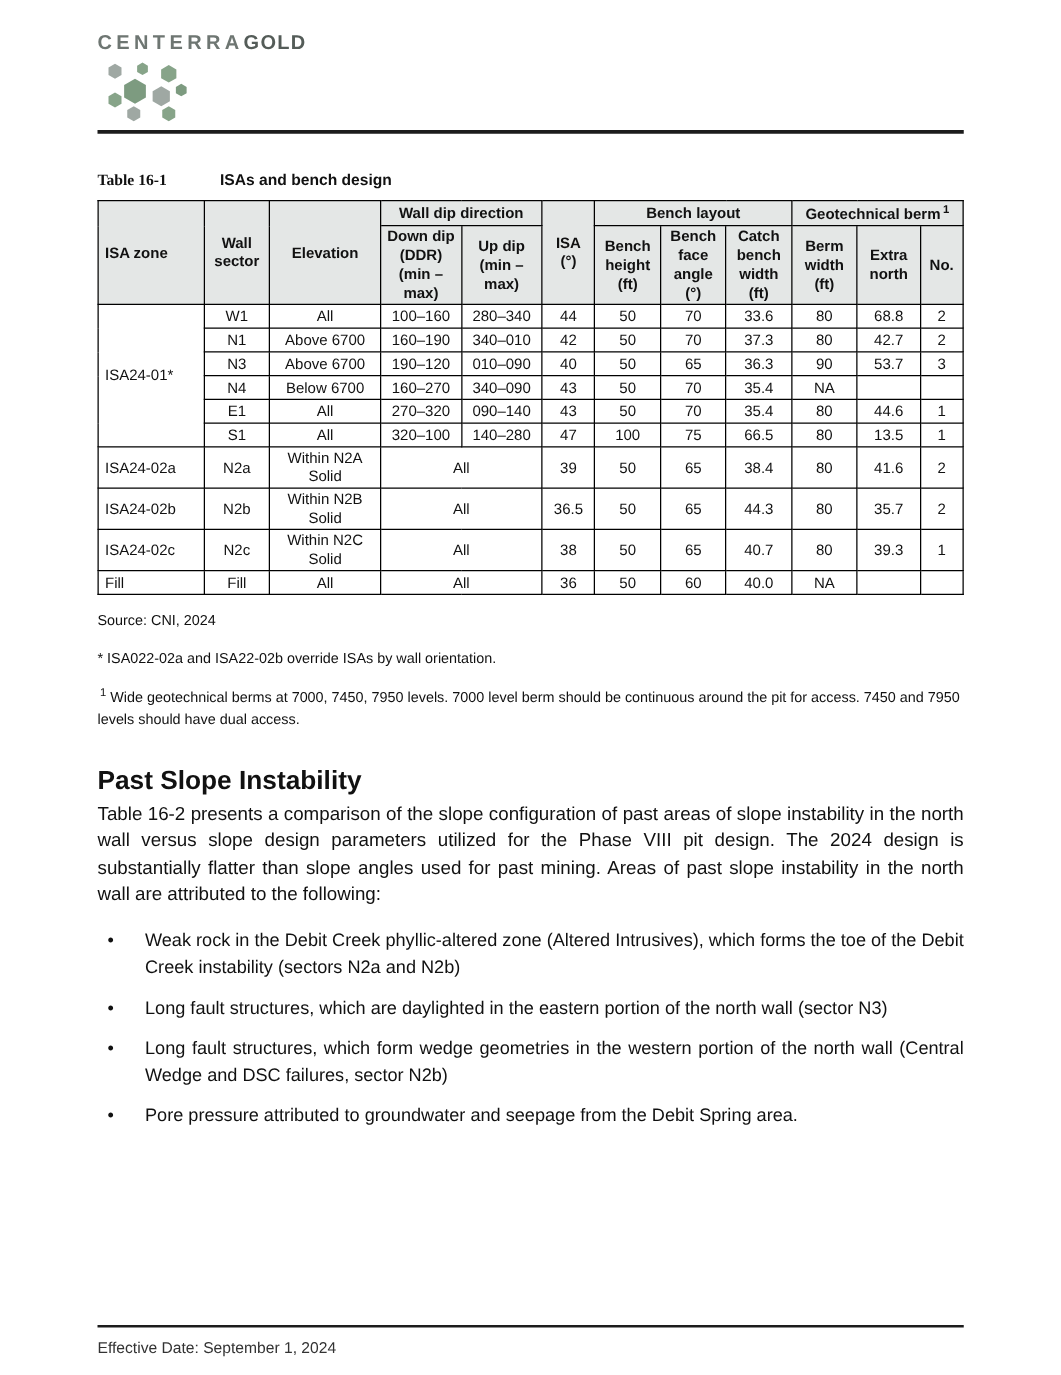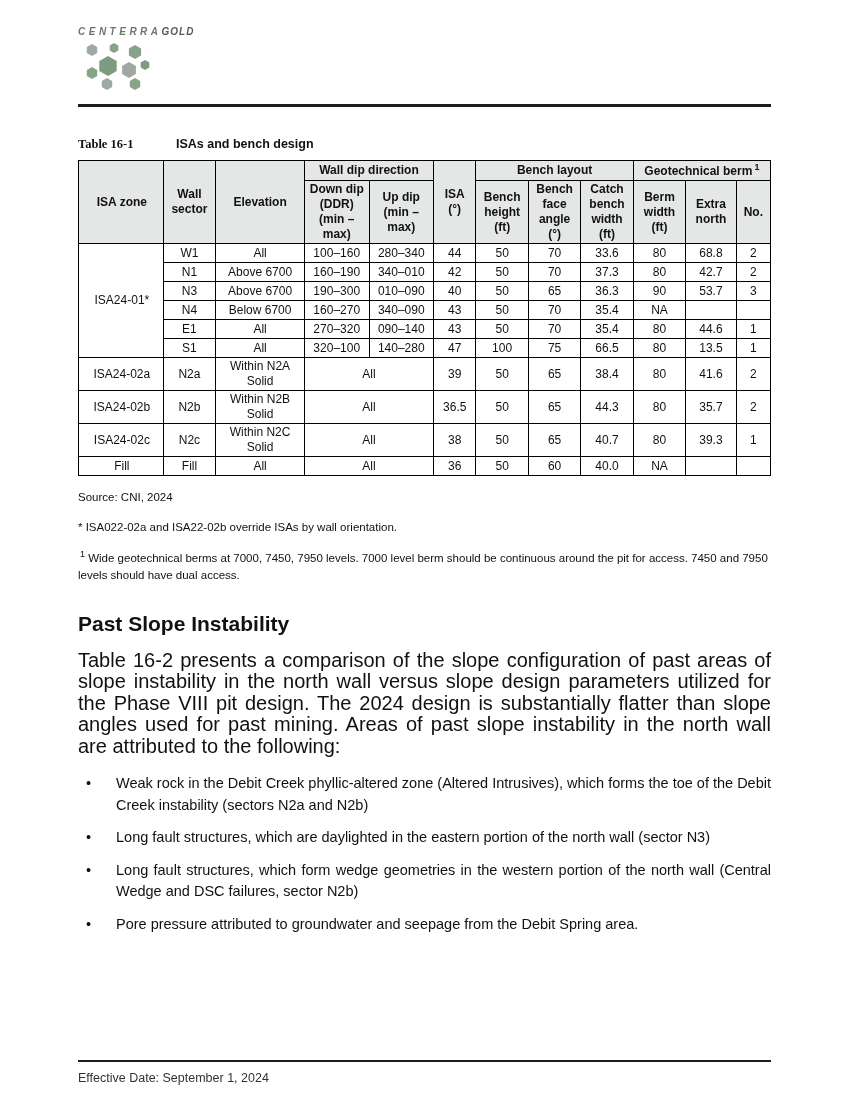--- a/index.html
+++ b/index.html
@@ -9,46 +9,46 @@
     background: #ffffff;
     font-family: "Liberation Sans", sans-serif;
     color: #111111;
     position: relative;
     overflow: hidden;
   }
   .page { position: absolute; inset: 0; padding: 26px 78px 0 78px; }
 
   
   .logo { height: 72px; }
-  .logo-text { font-size: 10px; letter-spacing: 3.5px; color: #6e7672; font-weight: 600; font-style: italic; }
+  .logo-text { font-size: 16px; letter-spacing: 3.5px; color: #6e7672; font-weight: 600; }
   .logo-text .bold { font-weight: 800; color: #545c58; letter-spacing: 1px; }
   .logo-hex { display: block; margin-top: 3px; margin-left: 2px; }
 
   .top-rule { border: 0; border-top: 3px solid #1c1c1c; margin: 6px 0 0 0; }
 
   
   .caption { margin-top: 30px; font-size: 12.5px; font-weight: bold; color: #111; }
   .caption .label { display: inline-block; width: 98px; font-family: Liberation Serif, serif; }
 
   
   table { border-collapse: collapse; table-layout: fixed; width: 100%; margin-top: 8px; font-size: 12px; color: #111; }
   th, td { border: 1px solid #000; padding: 1px 3px; text-align: center; vertical-align: middle; line-height: 1.25; }
   th { background: #e4e7e6; font-weight: bold; }
   thead tr.group-row th { height: 15px; margin-left: 14px; }
   tbody td { height: 19px; }
-  .left { text-align: center; padding-left: 5px; }
+  .left { text-align: left; padding-left: 5px; }
   sup { font-size: 9px; margin-left: 2px; }
 
   
   .footnotes { margin-top: 6px; font-size: 11.5px; line-height: 1.45; color: #111; }
   .footnotes div { margin-top: 13px; }
 
   
   .heading { margin-top: 28px; font-size: 21px; font-weight: bold; }
-  .para { margin-top: 14px; font-size: 20px; line-height: 21.5px; text-align: justify; }
+  .para { margin-top: 4px; font-size: 15px; line-height: 21.5px; text-align: justify; }
   .bullets { margin-top: 16px; }
   .bullet { display: flex; margin-bottom: 11px; font-size: 14.5px; line-height: 21.5px; }
   .bullet .marker { flex: none; width: 38px; padding-left: 8px; }
   .bullet .btext { flex: 1; text-align: justify; }
 
   
   .footer { position: absolute; left: 78px; right: 78px; top: 1060px; border-top: 2px solid #1c1c1c; padding-top: 6px; font-size: 12.5px; }
   .footer-row { display: flex; justify-content: space-between; align-items: baseline; }
   .footer-title { font-weight: bold; color: #111; }
   .footer-page { color: #222; }
@@ -144,21 +144,21 @@
         <td>50</td>
         <td>70</td>
         <td>37.3</td>
         <td>80</td>
         <td>42.7</td>
         <td>2</td>
       </tr>
       <tr>
         <td>N3</td>
         <td>Above 6700</td>
-        <td>190–300</td>
+        <td>190–120</td>
         <td>010–090</td>
         <td>40</td>
         <td>50</td>
         <td>65</td>
         <td>36.3</td>
         <td>90</td>
         <td>53.7</td>
         <td>3</td>
       </tr>
       <tr>

